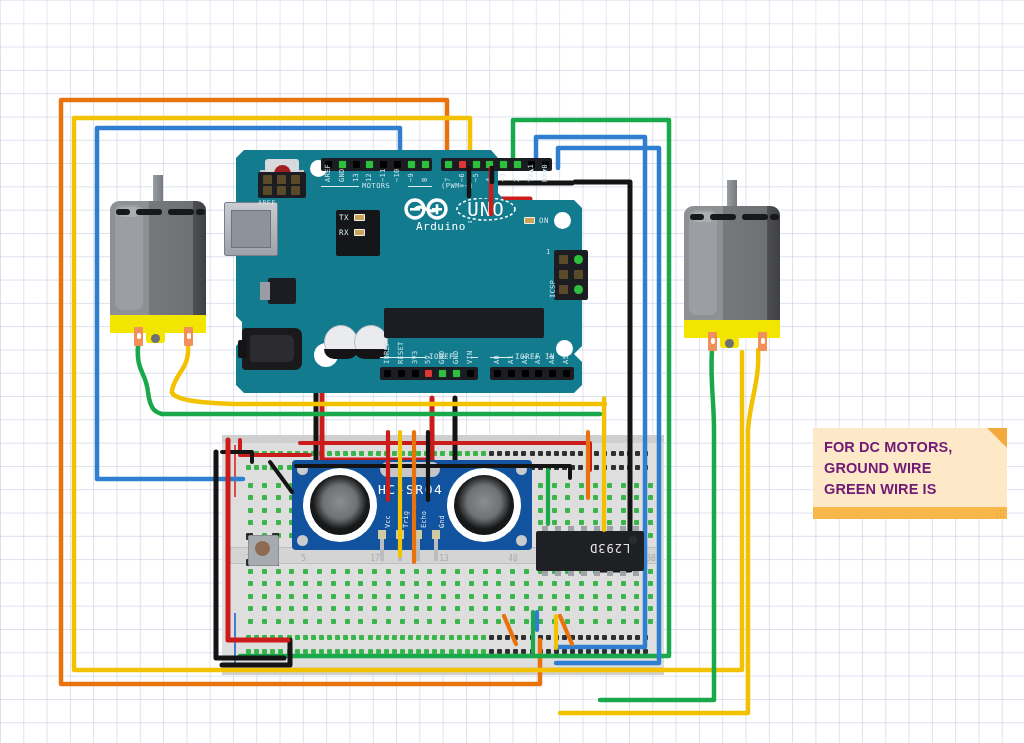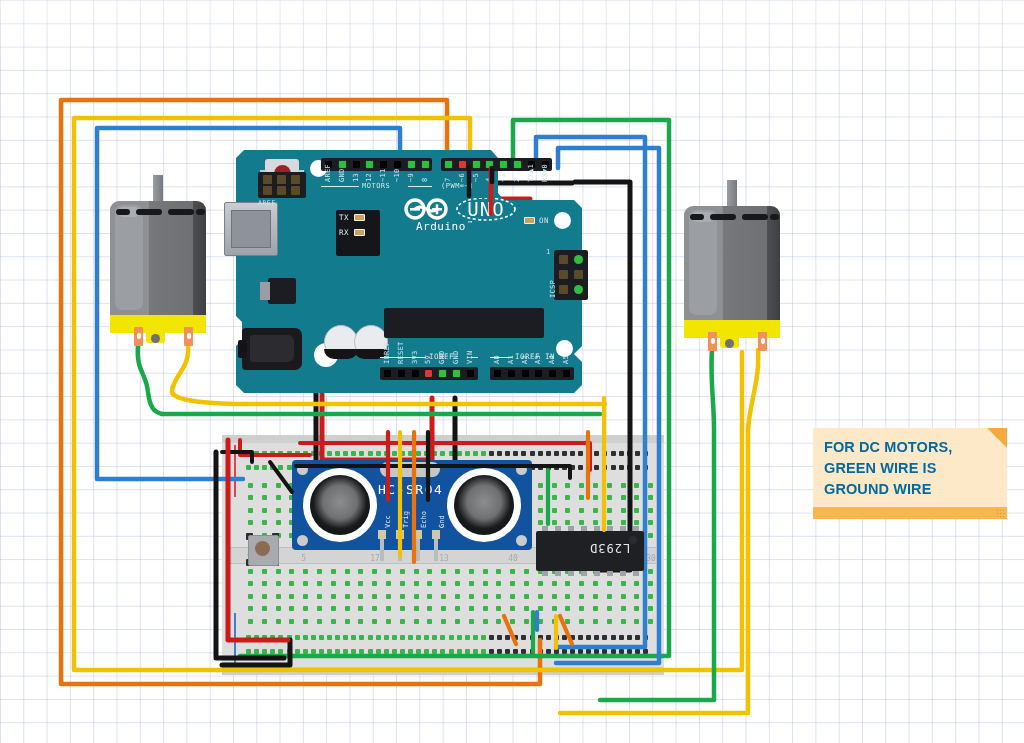--- a/index.html
+++ b/index.html
@@ -94,21 +94,21 @@
   .btn-cap{position:absolute;left:9px;top:8px;width:15px;height:15px;border-radius:50%;background:#8d6a52;}
   .btn-leg{position:absolute;width:7px;height:7px;background:#2c2d30;border-radius:1px;}
   
   #note{left:813px;top:428px;width:194px;height:91px;z-index:14;}
   .note-bg{position:absolute;inset:0;background:#fde9c8;
      clip-path:polygon(0 0,174px 0,194px 20px,194px 91px,0 91px);}
   .note-fold{position:absolute;right:0;top:0;width:20px;height:20px;background:#f3a93c;clip-path:polygon(0 0,100% 100%,100% 0);}
   .note-foot{position:absolute;left:0;bottom:0;width:194px;height:12px;background:#f7b74a;}
   .note-grip{position:absolute;right:3px;bottom:2px;width:8px;height:8px;
      background-image:radial-gradient(#e0962e 40%,transparent 41%);background-size:3px 3px;}
-  .note-txt{position:absolute;left:11px;top:9px;width:176px;color:#0369a1;font-size:14.5px;line-height:21px;font-weight:bold;letter-spacing:.1px;}
+  .note-txt{position:absolute;left:11px;top:9px;width:176px;color:#701a75;font-size:14.5px;line-height:21px;font-weight:bold;letter-spacing:.1px;}
   .note-txt div{white-space:nowrap;}
 </style>
 </head>
 <body>
 
 <div id="stage">
 
   <div id="grid"></div>
   <div id="gridfade"></div>
 
@@ -938,18 +938,18 @@
     </g>
   </svg>
 
   <div class="part" id="note">
     <div class="note-bg"></div>
     <div class="note-fold"></div>
     <div class="note-foot"></div>
     <div class="note-grip"></div>
     <div class="note-txt">
       <div>FOR DC MOTORS,</div>
+      <div>GROUND WIRE</div>
       <div>GREEN WIRE IS</div>
-      <div>GROUND WIRE</div>
     </div>
   </div>
 
 </div>
 
 </body></html>

